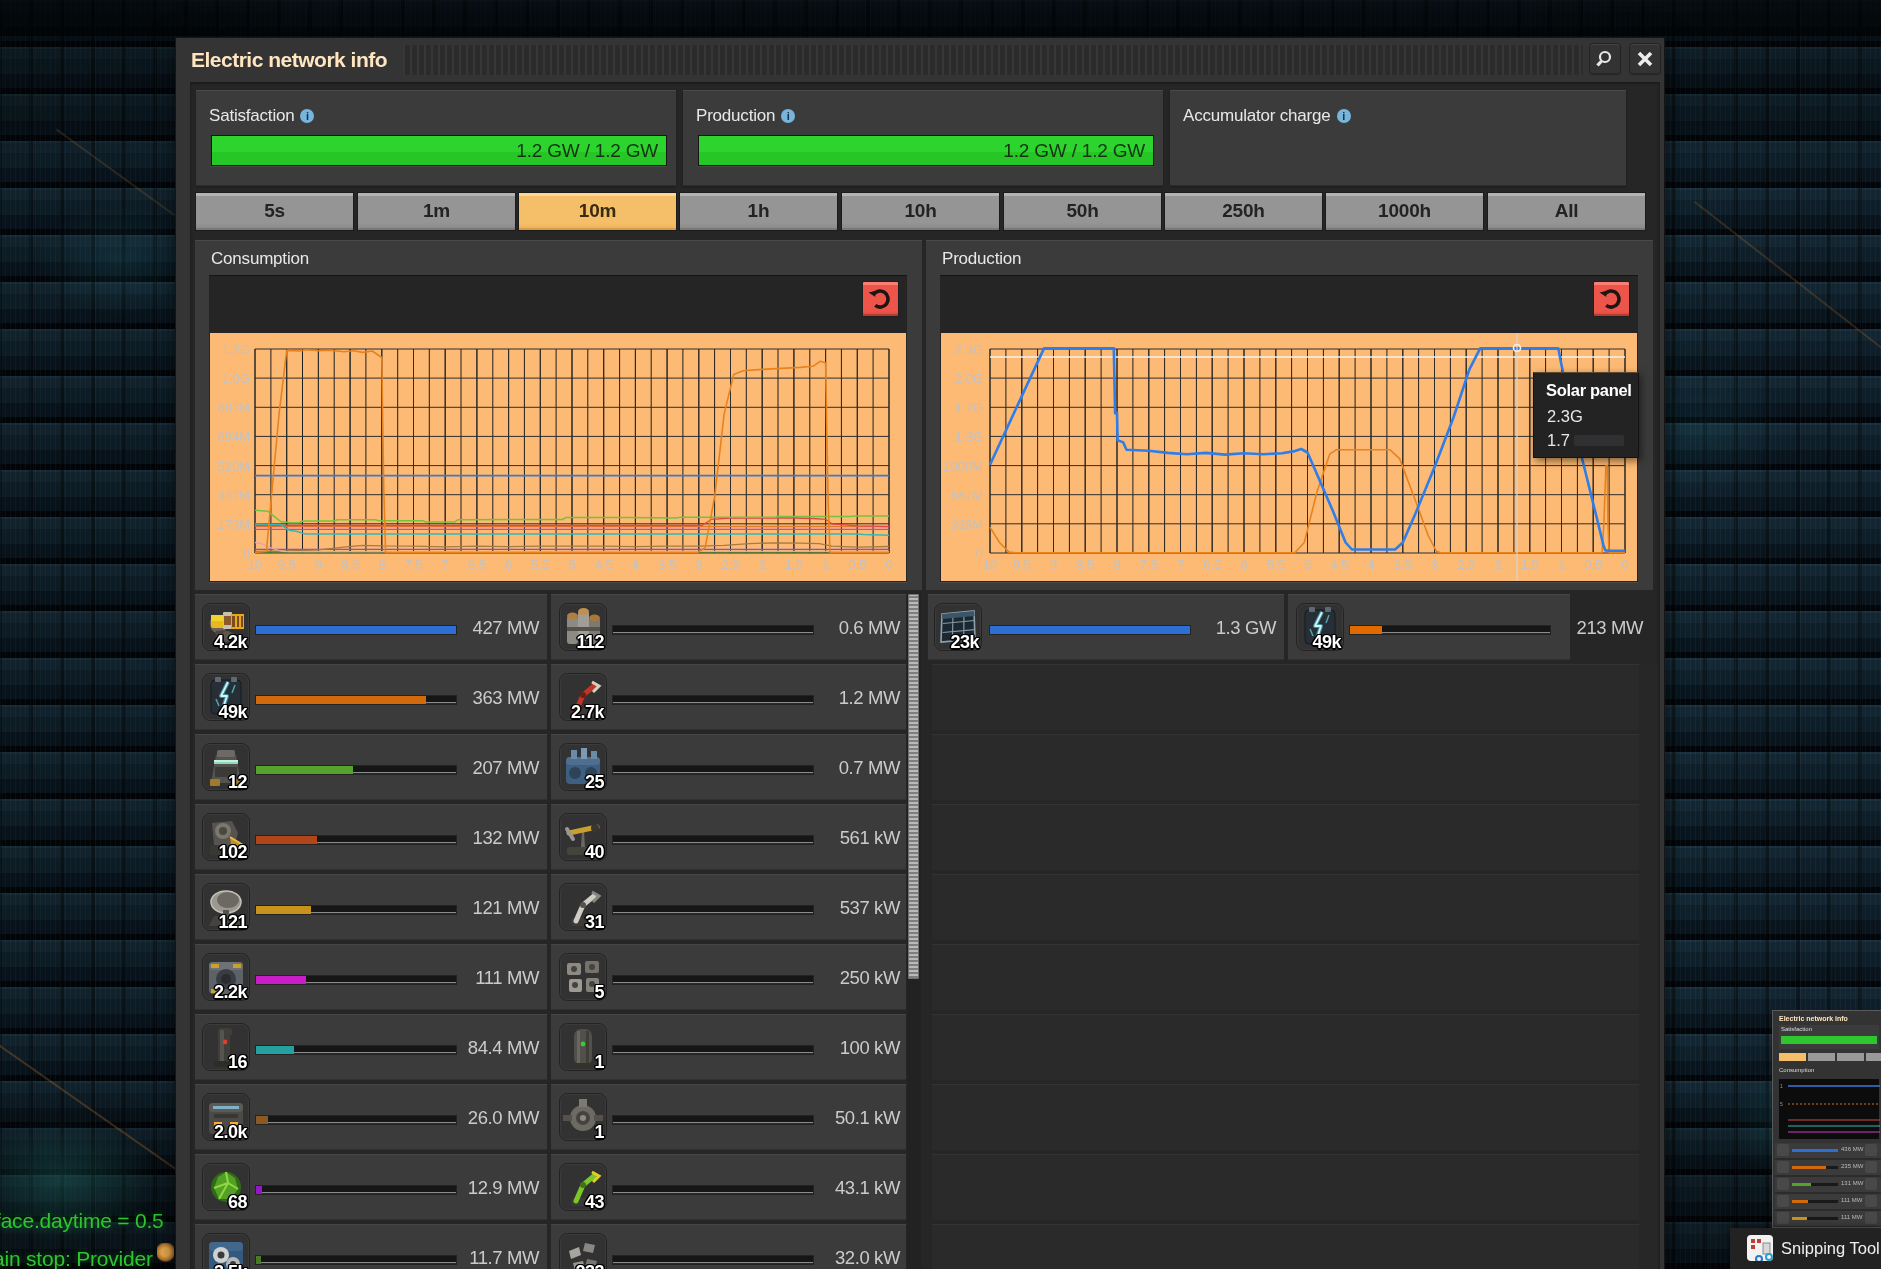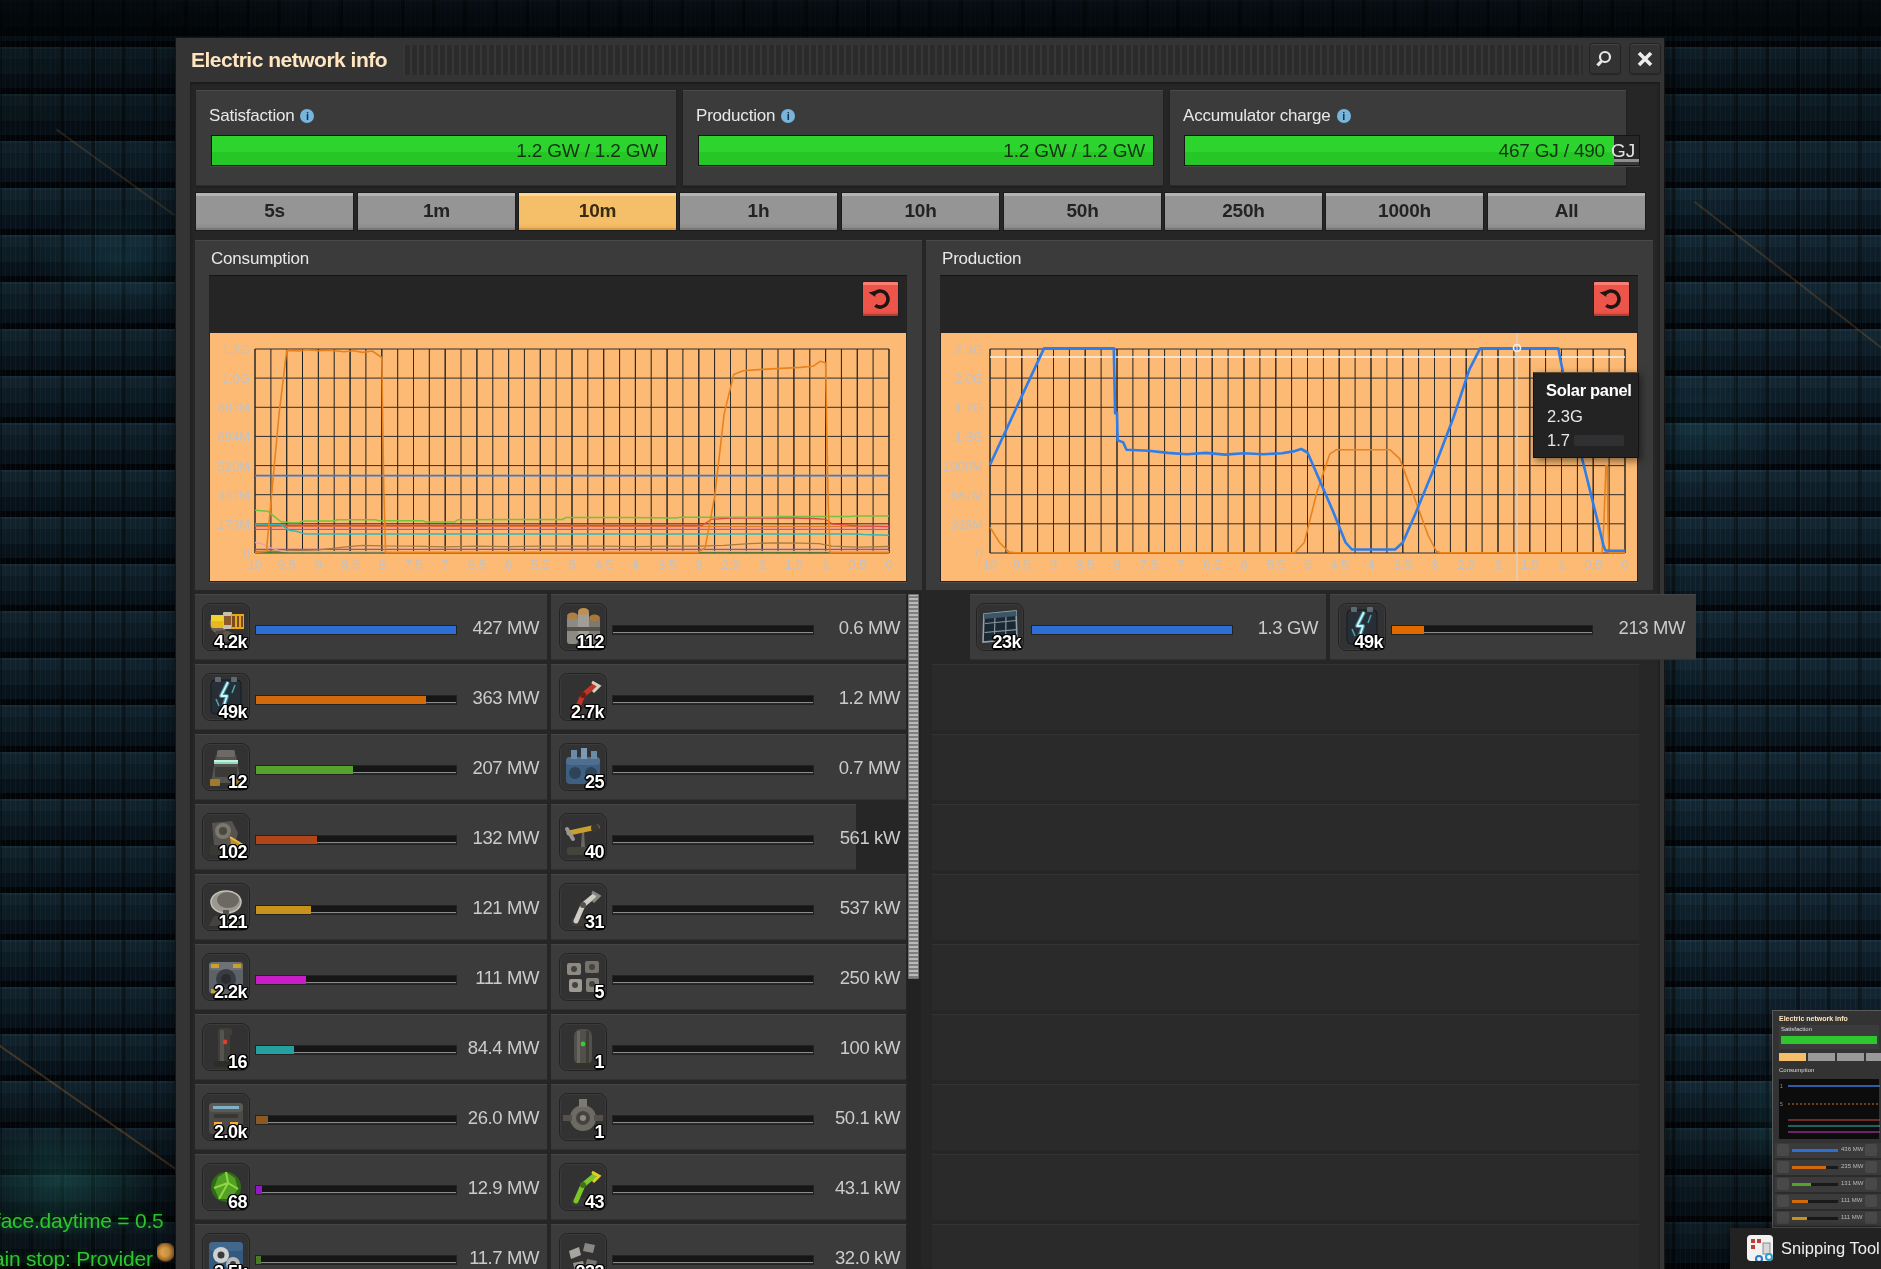--- a/index.html
+++ b/index.html
@@ -83,25 +83,20 @@
     </div>
     <div class="panel" style="left:493px;top:8px;width:480px;height:96px">
       <div class="plabel">Production<span class="pinfo">i</span></div>
       <div class="gbar" style="left:15px;width:456px">
           <i style="width:100%"></i>
           <span>1.2 GW / 1.2 GW</span>
         </div>
     </div>
     <div class="panel" style="left:980px;top:8px;width:456px;height:96px">
       <div class="plabel">Accumulator charge<span class="pinfo">i</span></div>
-      <div class="gbar" style="left:14px;width:456px">
-          <i style="width:94.6%"></i>
-          <span style="color:#133413;right:34px">467 GJ / 490</span>
-          <span style="color:#e2e2e2;right:4px">GJ</span>
-        </div>
     </div>
     <div class="tab" style="left:6px">5s</div>
       <div class="tab" style="left:168px">1m</div>
       <div class="tab sel" style="left:329px">10m</div>
       <div class="tab" style="left:490px">1h</div>
       <div class="tab" style="left:652px">10h</div>
       <div class="tab" style="left:814px">50h</div>
       <div class="tab" style="left:975px">250h</div>
       <div class="tab" style="left:1136px">1000h</div>
       <div class="tab" style="left:1298px">All</div>
@@ -427,21 +422,21 @@
             <rect x="7" y="14" width="34" height="8" rx="4" fill="#4e6f90"></rect>
             <circle cx="16" cy="30" r="6" fill="#2c4358"></circle>
             <circle cx="32" cy="30" r="6" fill="#2c4358"></circle>
             <rect x="12" y="7" width="6" height="9" fill="#6a8aa8"></rect>
             <rect x="22" y="5" width="6" height="11" fill="#7a9ab8"></rect>
             <rect x="32" y="8" width="6" height="8" fill="#6a8aa8"></rect>
           </svg><b>25</b></div>
         <div class="bar" style="left:418px"></div>
         <div class="val" style="left:555px">0.7 MW</div>
       </div>
-      <div class="row" style="top:722px;left:5px;width:661px">
+      <div class="row" style="top:722px;left:5px;width:711px">
         <div class="cdiv" style="left:352px"></div>
         <div class="ic" style="left:7px"><svg width="48" height="48" viewBox="0 0 48 48">
             <rect x="0.5" y="0.5" width="47" height="47" rx="8" fill="#333233" stroke="#232223"></rect>
             <rect x="1.5" y="1.5" width="45" height="45" rx="7" fill="none" stroke="#3c3b3c"></rect>
             <path d="M10 10 L30 8 L36 20 L32 34 L12 32 Z" fill="#56544e"></path>
             <circle cx="21" cy="18" r="8" fill="#7a776e"></circle>
             <circle cx="21" cy="18" r="4" fill="#4a4840"></circle>
             <path d="M28 24 L41 32 L30 42 Z" fill="#c09026"></path>
             <path d="M28 24 L41 32" stroke="#e8bc4a" stroke-width="2"></path>
             <rect x="8" y="32" width="12" height="10" rx="2" fill="#3a3834"></rect>
@@ -624,21 +619,21 @@
             <rect x="0.5" y="0.5" width="47" height="47" rx="8" fill="#333233" stroke="#232223"></rect>
             <rect x="1.5" y="1.5" width="45" height="45" rx="7" fill="none" stroke="#3c3b3c"></rect>
             <path d="M10 18 L20 14 L22 22 L12 26 Z" fill="#a8a5a0"></path>
             <path d="M26 10 L36 12 L34 20 L24 18 Z" fill="#8a8782"></path>
             <path d="M14 30 L24 28 L26 36 L16 38 Z" fill="#98958e"></path>
             <path d="M28 26 L38 28 L36 36 L26 34 Z" fill="#777570"></path>
           </svg><b>233</b></div>
         <div class="bar" style="left:418px"></div>
         <div class="val" style="left:555px">32.0 kW</div>
       </div>
-    <div class="row" style="top:512px;left:780px;width:726px">
+    <div class="row" style="top:512px;left:738px;width:642px">
         <div class="cdiv" style="left:356px"></div>
         <div class="ic" style="left:6px"><svg width="48" height="48" viewBox="0 0 48 48">
             <rect x="0.5" y="0.5" width="47" height="47" rx="8" fill="#333233" stroke="#232223"></rect>
             <rect x="1.5" y="1.5" width="45" height="45" rx="7" fill="none" stroke="#3c3b3c"></rect>
             <path d="M8 11 L40 8 L41 36 L7 39 Z" fill="#1a2833" stroke="#92a0a8" stroke-width="1.6"></path>
             <path d="M9 20.5 L40.3 17.5 M8.6 29.5 L40.7 26.7 M19 10 L18.4 38 M30 9 L29.7 37" stroke="#8a98a0" stroke-width="1.2"></path>
             <path d="M8 11 L40 8 L40.5 13 L8.2 16 Z" fill="#3a5668"></path>
           </svg><b>23k</b></div>
         <div class="bar" style="left:62px">
           <i style="width:100%;background:linear-gradient(180deg,#2e6fd6,#2e6fd6)"></i>

